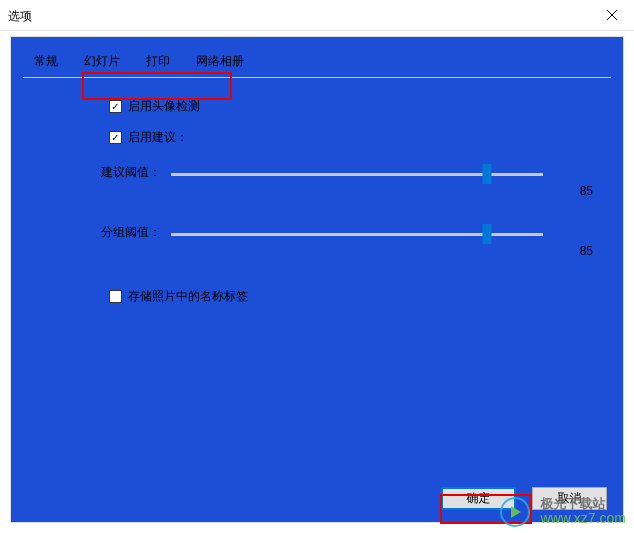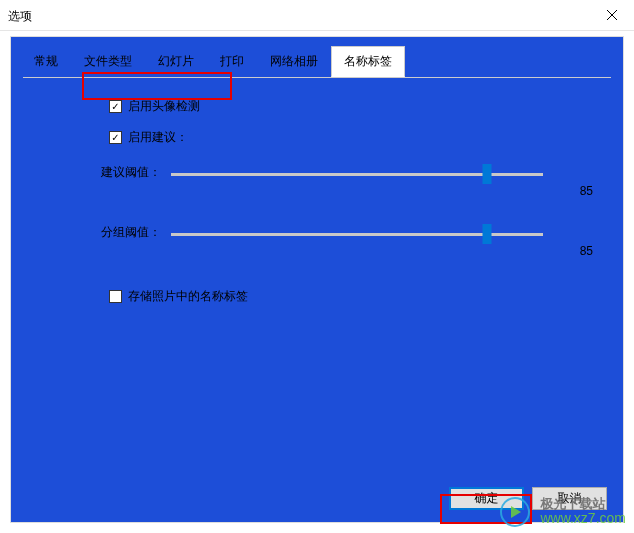--- a/index.html
+++ b/index.html
@@ -136,21 +136,21 @@
     .highlight-red {
       border: 2px solid #e60000;
       position: absolute;
       pointer-events: none;
     }
     .footer {
       position: absolute;
       right: 16px;
       bottom: 12px;
       display: flex;
-      gap: 8px;
+      gap: 16px;
       padding-left: 36px;
     }
     .btn {
       width: 75px;
       height: 23px;
       border: 1px solid #adadad;
       background: #e1e1e1;
       font-size: 12px;
       cursor: pointer;
       display: flex;
@@ -206,25 +206,23 @@
     <svg width="10" height="10" viewBox="0 0 10 10">
         <path d="M0 0 L10 10 M10 0 L0 10" stroke="#000" stroke-width="1"></path>
       </svg>
   </div>
 </div>
 <div class="titlebar-sep"></div>
 
 <div class="inner">
   <div class="tabs">
     <div class="tab"><span>常规</span></div>
-    <div class="tab"><span>文件类型</span></div>
     <div class="tab"><span>幻灯片</span></div>
     <div class="tab"><span>打印</span></div>
     <div class="tab"><span>网络相册</span></div>
-    <div class="tab active"><span>名称标签</span></div>
   </div>
   <div class="tab-underline"></div>
 
   <div class="content">
 
     <div class="checkbox-row row-indent" style="margin-left:38px;">
       <span class="cb">✓</span>
       <span>启用头像检测</span>
     </div>
 

